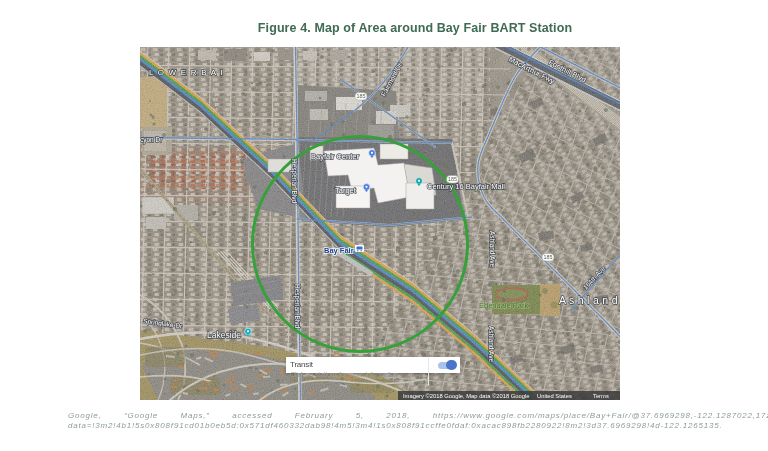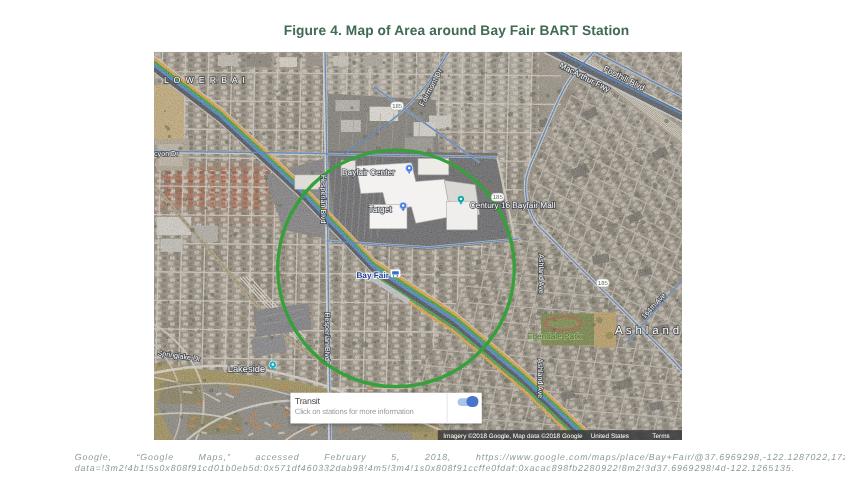--- a/index.html
+++ b/index.html
@@ -1,20 +1,20 @@
 <!DOCTYPE html>
 <html><head>
 <meta charset="utf-8">
 <style>
 html,body{margin:0;padding:0;background:#ffffff;}
 body{width:768px;height:451px;position:relative;font-family:"Liberation Sans",sans-serif;overflow:hidden;}
 .title{position:absolute;left:0;top:21px;width:734px;text-align:center;font-size:12.5px;font-weight:bold;color:#406b54;letter-spacing:0.1px;padding-left:48px;}
 .map{position:absolute;left:127px;top:47px;width:480px;height:353px;overflow:hidden;margin-left:13px;}
 .cite{position:absolute;left:32px;top:411px;width:706px;font-size:8px;font-style:italic;color:#8b9c95;letter-spacing:0.8px;line-height:10px;text-align:justify;margin-left:36px;}
-.card{position:absolute;left:137px;top:310px;width:174px;height:28px;background:#ffffff;box-shadow:0 1px 3px rgba(0,0,0,0.3);}
+.card{position:absolute;left:159px;top:310px;width:174px;height:16px;background:#ffffff;box-shadow:0 1px 3px rgba(0,0,0,0.3);}
 .card .t{position:absolute;left:4px;top:3px;font-size:8px;letter-spacing:-0.2px;color:#4a4a4a;}
 .card .s{position:absolute;left:4px;top:14px;font-size:7px;letter-spacing:-0.2px;color:#9d9d9d;white-space:nowrap;}
 .card .dv{position:absolute;left:142px;top:0;width:1px;height:28px;background:#e7e7e7;}
 .tog{position:absolute;left:152px;top:5px;width:17px;height:6.5px;border-radius:3.5px;background:#a9c4ea;}
 .tog .k{position:absolute;left:8.4px;top:-2px;width:10.4px;height:10.4px;border-radius:5.2px;background:#4b74cc;}
 </style>
 </head>
 <body>
 <div class="title">Figure 4. Map of Area around Bay Fair BART Station</div>
 <div class="map"><svg width="480" height="353" viewBox="0 0 480 353" xmlns="http://www.w3.org/2000/svg">

